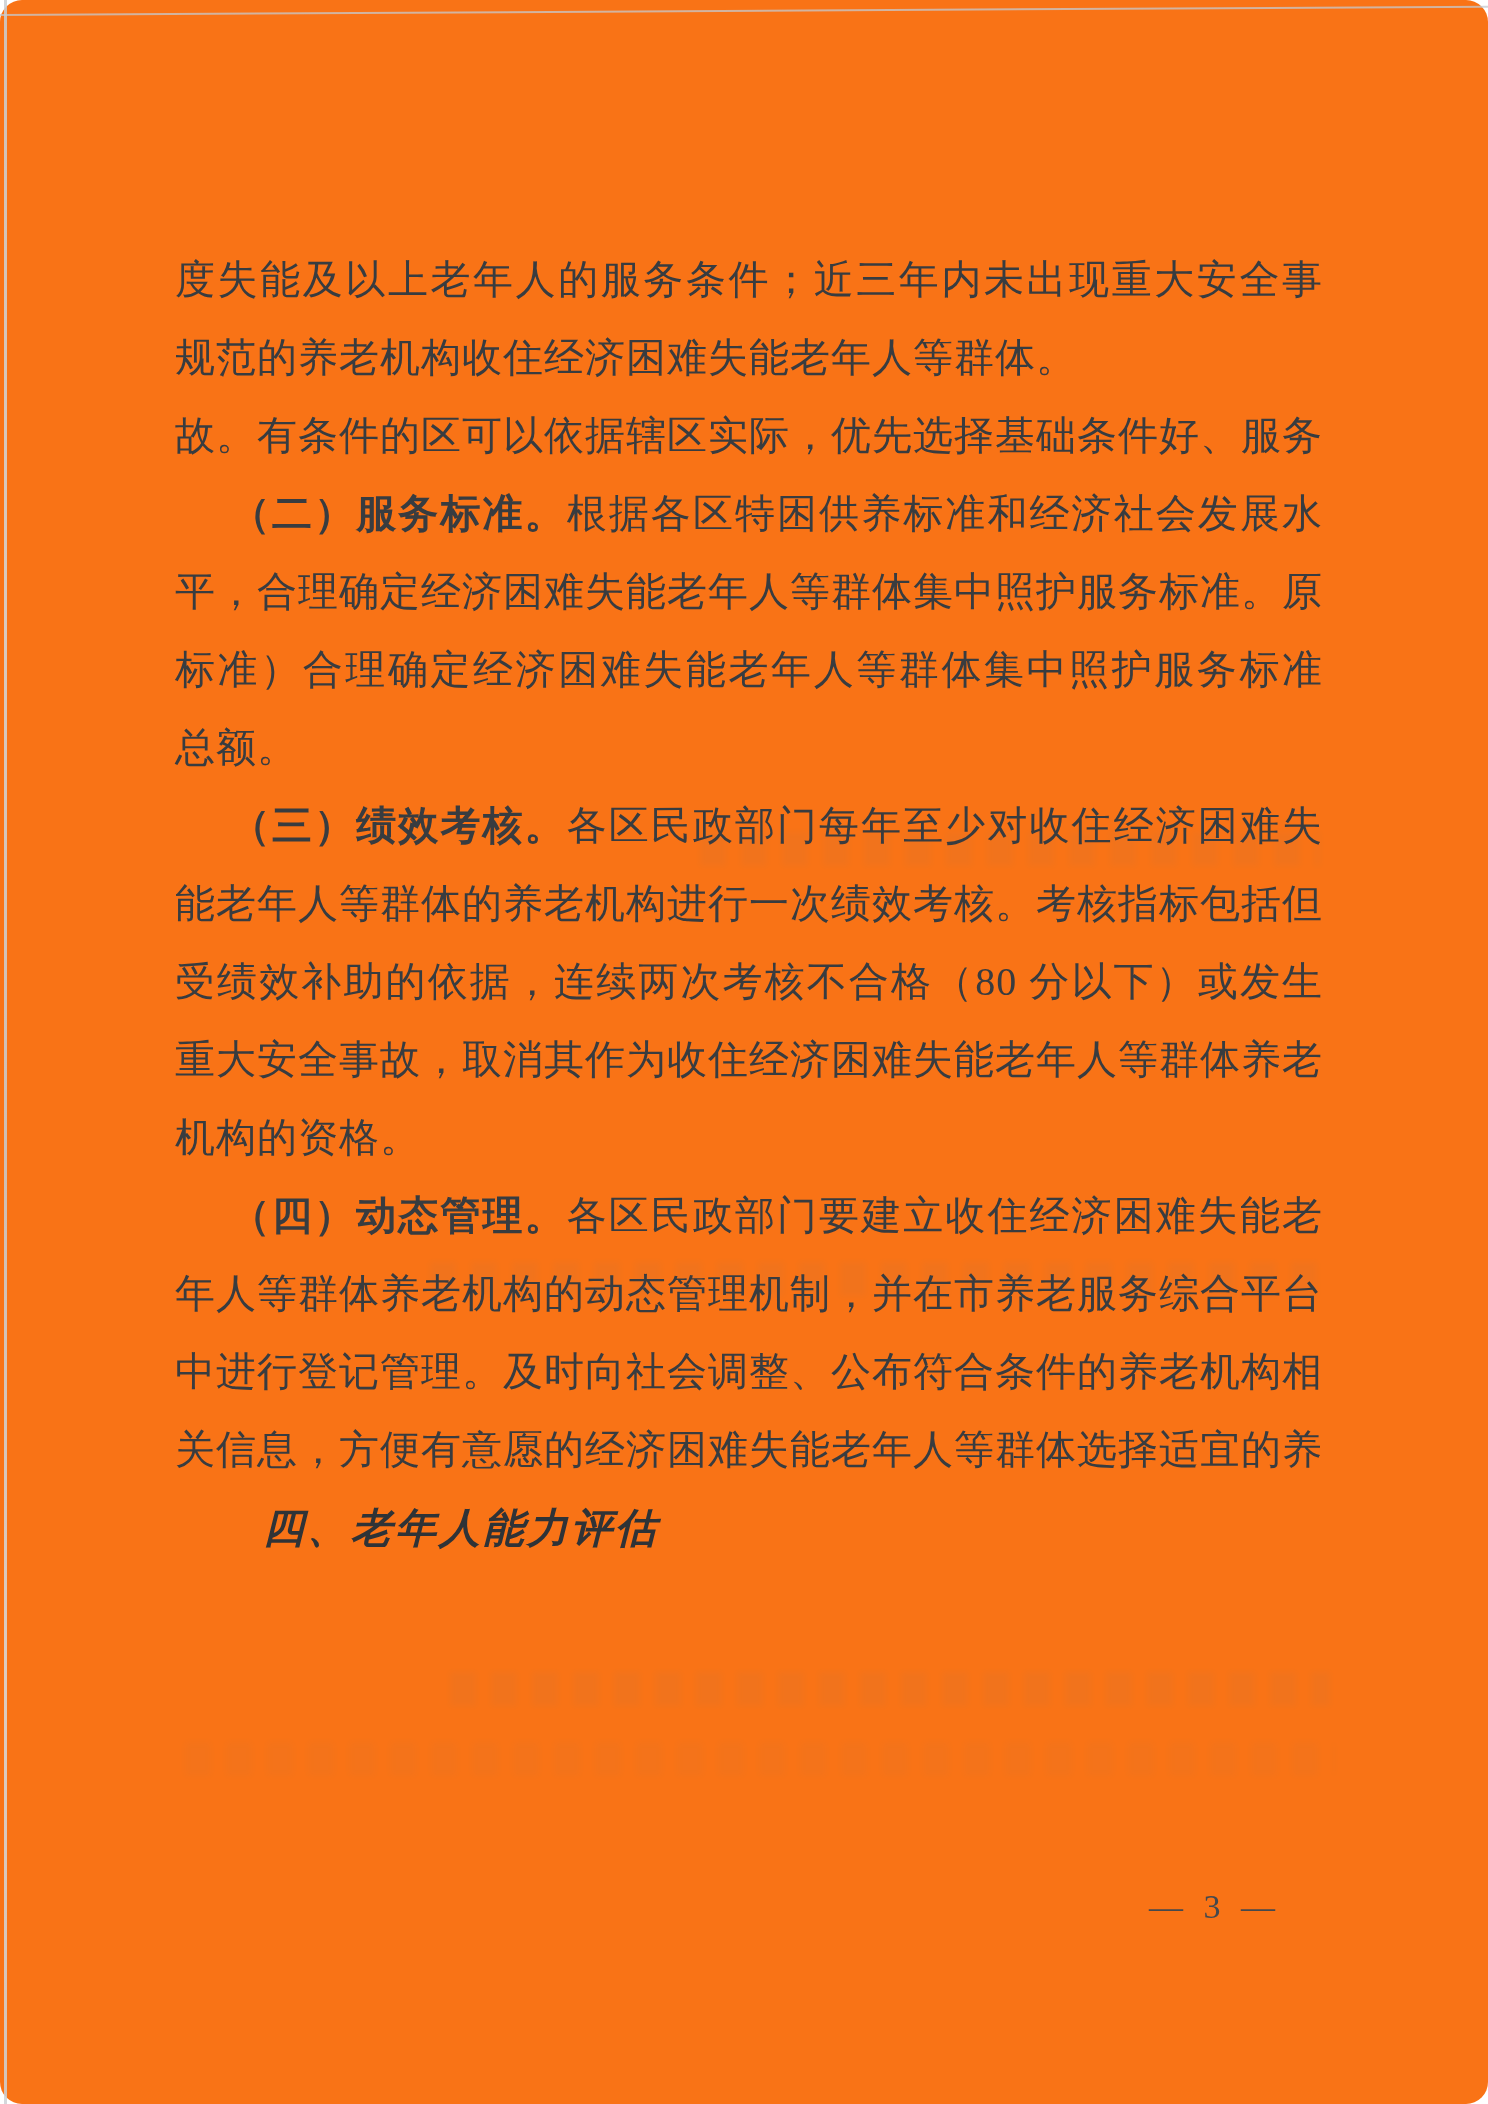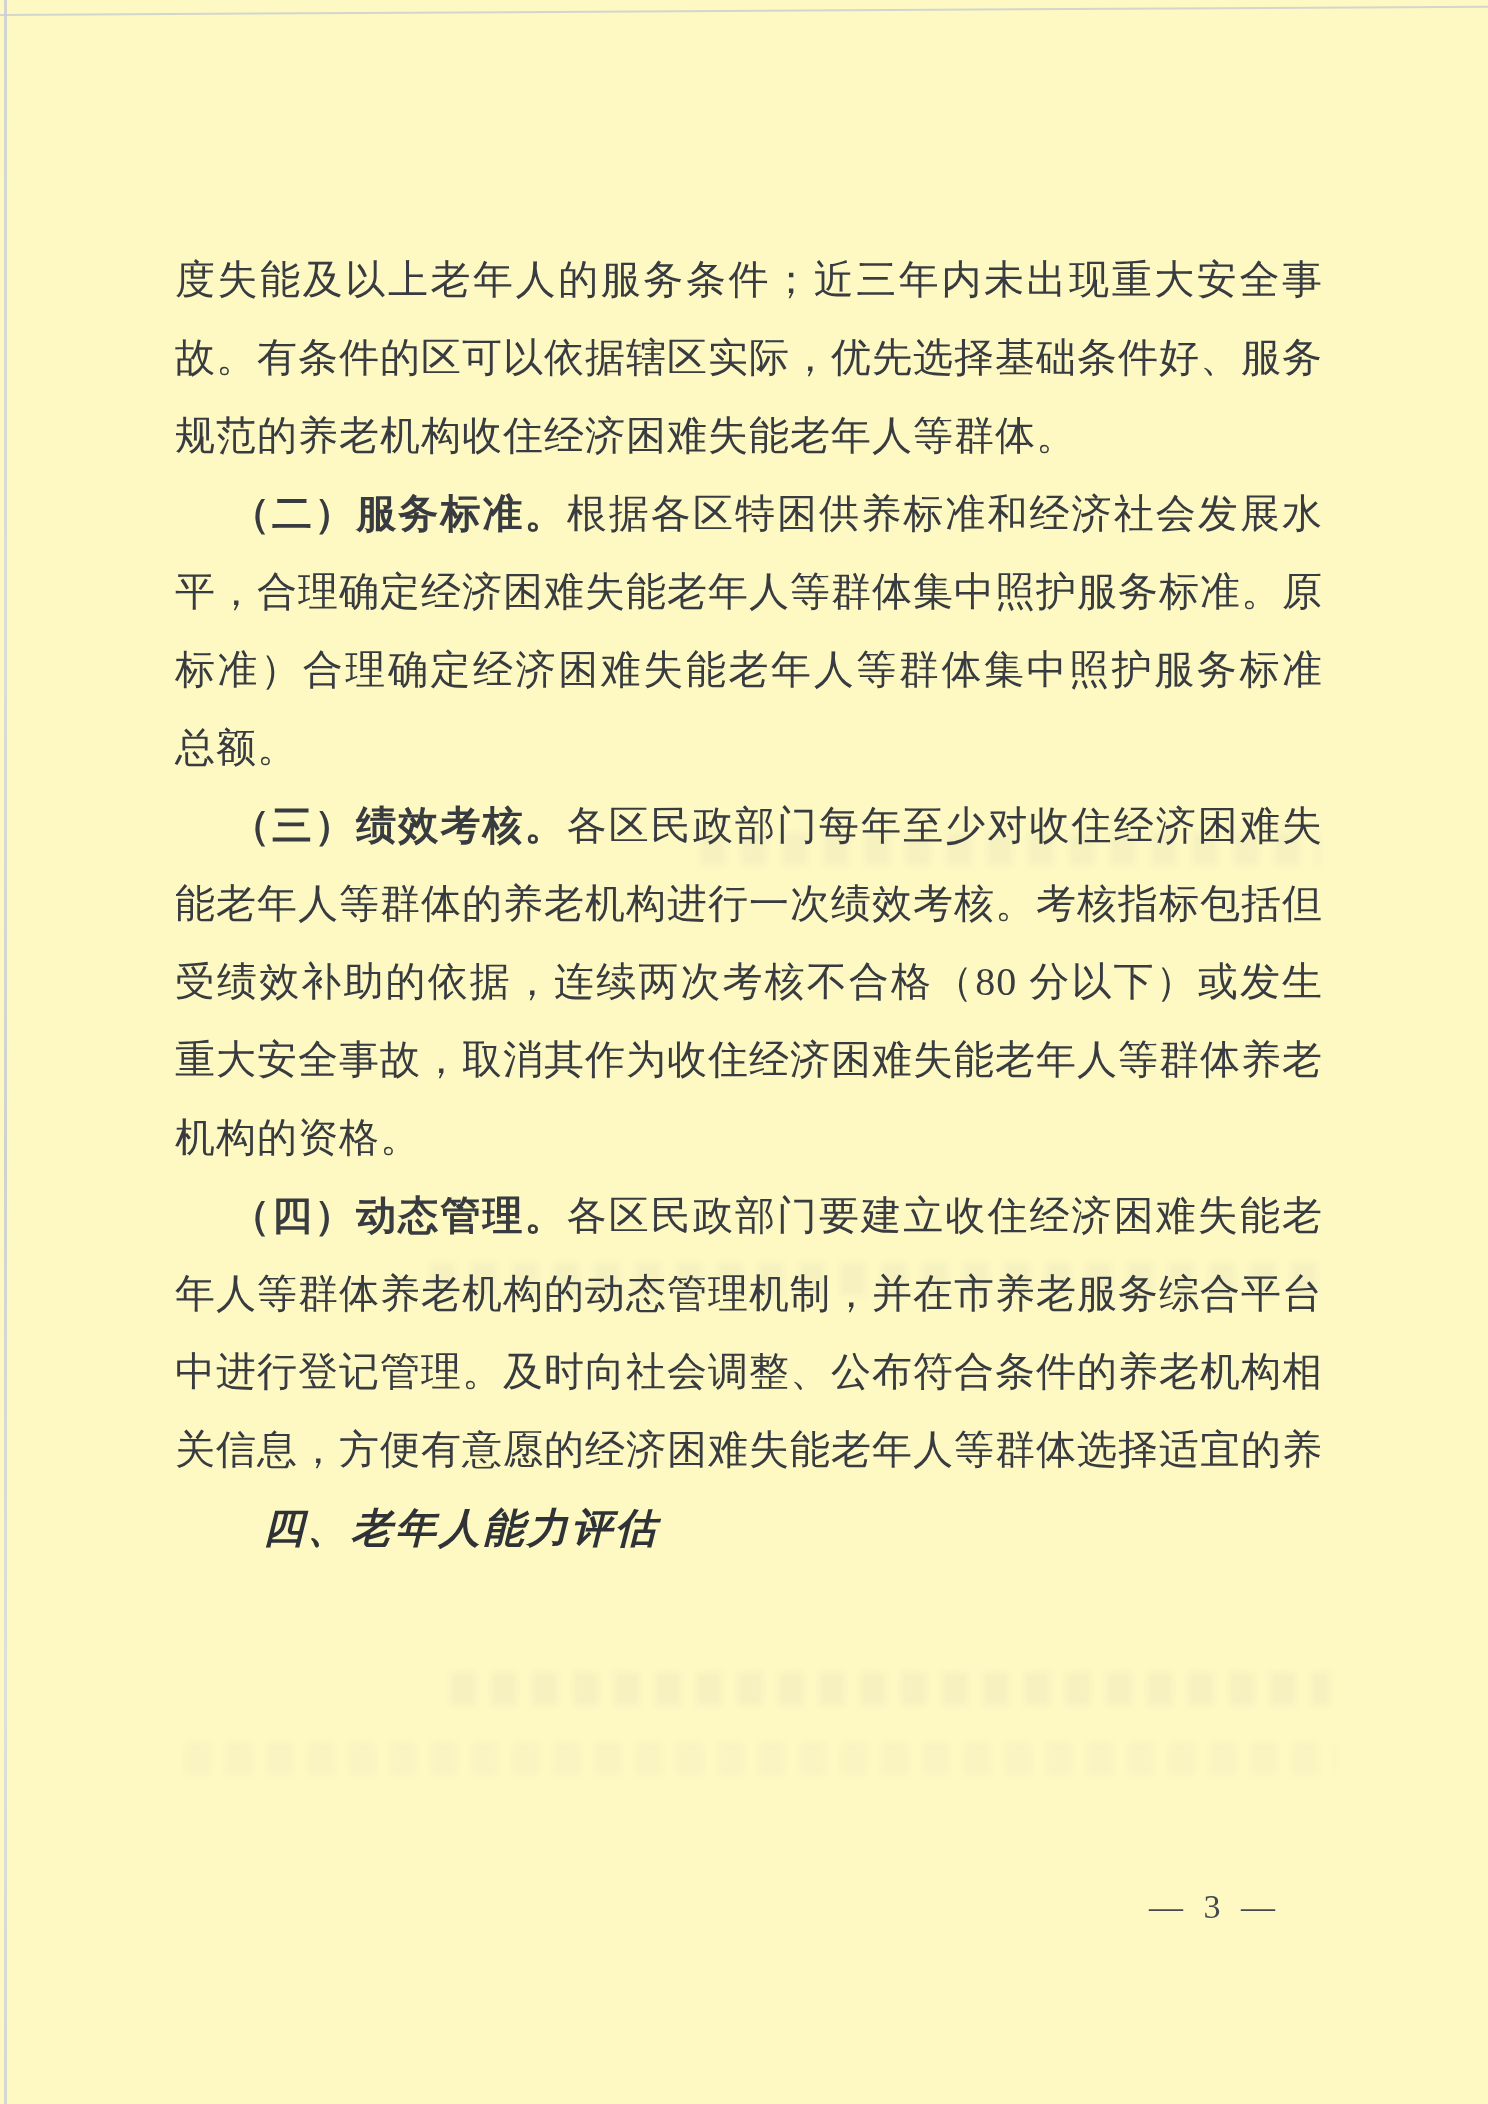--- a/index.html
+++ b/index.html
@@ -10,21 +10,22 @@
   body {
     width: 1488px;
     height: 2104px;
     position: relative;
     overflow: hidden;
     font-family: "Liberation Serif", "DejaVu Serif", serif;
   }
   .page {
     position: absolute;
     inset: 0;
-    background: #fef9c3;
+    background: #f97316;
+    border-radius: 22px;
   }
   
   .edge-left {
     position: absolute;
     left: 4px;
     top: 0;
     width: 3px;
     height: 2104px;
     background: linear-gradient(180deg, #c9ced2 0%, #d4d8db 30%, #c6cbd0 55%, #d8dbde 80%, #cdd1d5 100%);
     opacity: 0.85;
@@ -113,22 +114,22 @@
   <div class="edge-top"></div>
   <div class="edge-left"></div>
 
   <div class="ghost g1"></div>
   <div class="ghost g2"></div>
   <div class="ghost g3"></div>
   <div class="ghost g4"></div>
 
   <main class="textblock" id="textblock">
       <div class="line justify">度失能及以上老年人的服务条件；近三年内未出现重大安全事</div>
+      <div class="line">规范的养老机构收住经济困难失能老年人等群体。</div>
       <div class="line justify">故。有条件的区可以依据辖区实际，优先选择基础条件好、服务</div>
-      <div class="line">规范的养老机构收住经济困难失能老年人等群体。</div>
       <div class="line justify indent"><span class="lead">（二）服务标准。</span>根据各区特困供养标准和经济社会发展水</div>
       <div class="line justify">平，合理确定经济困难失能老年人等群体集中照护服务标准。原</div>
       <div class="line justify">标准）合理确定经济困难失能老年人等群体集中照护服务标准</div>
       <div class="line">总额。</div>
       <div class="line justify indent"><span class="lead">（三）绩效考核。</span>各区民政部门每年至少对收住经济困难失</div>
       <div class="line justify">能老年人等群体的养老机构进行一次绩效考核。考核指标包括但</div>
       <div class="line justify">受绩效补助的依据，连续两次考核不合格（80 分以下）或发生</div>
       <div class="line justify">重大安全事故，取消其作为收住经济困难失能老年人等群体养老</div>
       <div class="line">机构的资格。</div>
       <div class="line justify indent"><span class="lead">（四）动态管理。</span>各区民政部门要建立收住经济困难失能老</div>

